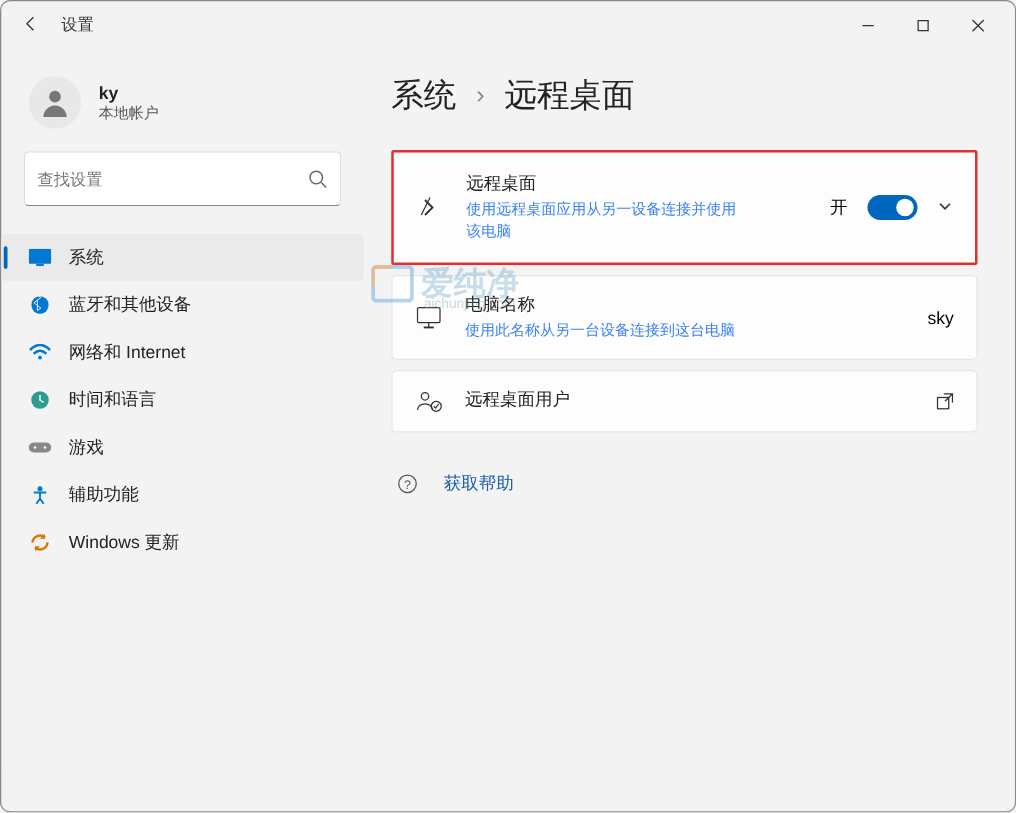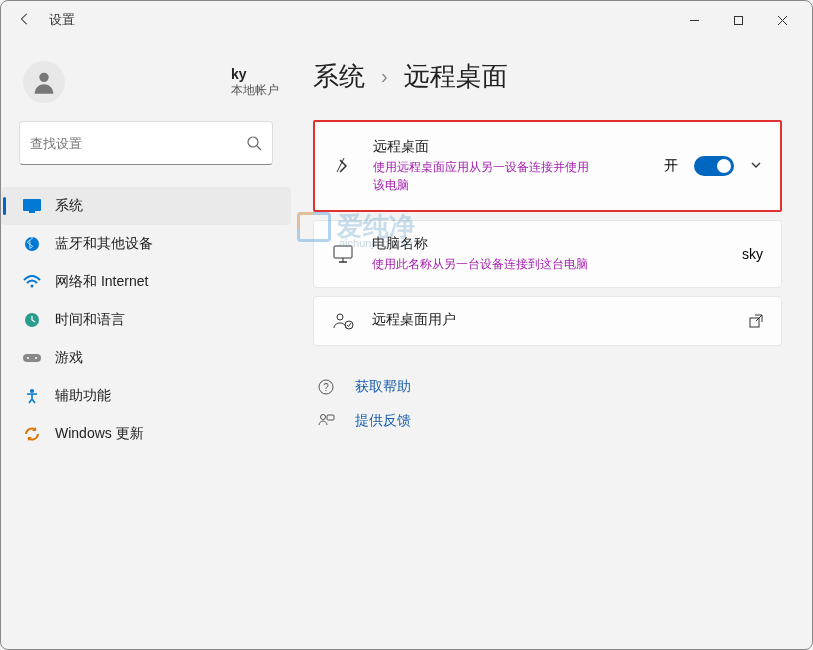--- a/index.html
+++ b/index.html
@@ -31,21 +31,21 @@
 .titlebar .spacer { flex: 1; }
 .winbtn { width: 44px; height: 30px; display: flex; align-items: center; justify-content: center; color: #333; }
 .winbtn svg { display: block; }
 .content { display: flex; height: calc(100% - 38px); }
 .sidebar {
   width: 300px;
   padding: 12px 10px 12px 0;
   display: flex;
   flex-direction: column;
 }
-.profile { display: flex; align-items: center; padding: 10px 12px 18px 22px; gap: 14px; justify-content: space-between; }
+.profile { display: flex; align-items: center; padding: 10px 12px 18px 22px; gap: 14px; }
 .avatar {
   width: 42px; height: 42px; border-radius: 50%; background: #e8e8e8;
   display: flex; align-items: center; justify-content: center;
 }
 .avatar svg { width: 28px; height: 28px; fill: #777; }
 .profile-name { font-size: 14px; font-weight: 600; color: #222; }
 .profile-sub { font-size: 12px; color: #555; }
 .search {
   margin: 0 18px 22px 18px;
   height: 44px;
@@ -80,21 +80,21 @@
   border: 1px solid #e6e6e6;
   border-radius: 4px;
   padding: 14px 18px;
   display: flex; align-items: center; gap: 18px;
   margin-bottom: 8px;
 }
 .card.highlight { border: 2px solid #e03030; border-radius: 2px; padding: 16px 18px; }
 .card .cicon { width: 22px; display: flex; justify-content: center; }
 .card .ctext { flex: 1; }
 .card .ctitle { font-size: 14px; color: #222; margin-bottom: 2px; }
-.card .csub { font-size: 12px; color: #a21caf; line-height: 1.5; max-width: 220px; }
+.card .csub { font-size: 12px; color: #3b82f6; line-height: 1.5; max-width: 220px; }
 .card .right { display: flex; align-items: center; gap: 16px; font-size: 14px; }
 .toggle {
   width: 40px; height: 20px; border-radius: 10px; background: #0067c0;
   position: relative;
 }
 .toggle::after {
   content: ""; position: absolute; right: 3px; top: 3px;
   width: 14px; height: 14px; background: #fff; border-radius: 50%;
 }
 .chev { font-size: 13px; color: #444; }
@@ -313,30 +313,20 @@
       <div class="links">
         <div class="linkrow">
           <span class="licon">
             <svg width="18" height="18" viewBox="0 0 18 18">
                 <circle cx="9" cy="9" r="7" stroke="#555" fill="none"></circle>
                 <text x="9" y="13" text-anchor="middle" font-size="10" fill="#555">?</text>
               </svg>
           </span>
           <a href="#">获取帮助</a>
         </div>
-        <div class="linkrow">
-          <span class="licon">
-            <svg width="18" height="18" viewBox="0 0 18 18">
-                <circle cx="6" cy="5" r="2.5" stroke="#555" fill="none"></circle>
-                <path d="M2 13c0-2 1.8-4 4-4s4 2 4 4" stroke="#555" fill="none"></path>
-                <rect x="10" y="3" width="7" height="5" rx="1" stroke="#555" fill="none"></rect>
-              </svg>
-          </span>
-          <a href="#">提供反馈</a>
-        </div>
       </div>
     </div>
   </div>
 
   <div class="watermark">
     <div class="wbox"></div>
     <span>爱纯净</span>
   </div>
   <div class="wsub">aichunjing.com</div>
 </div>

